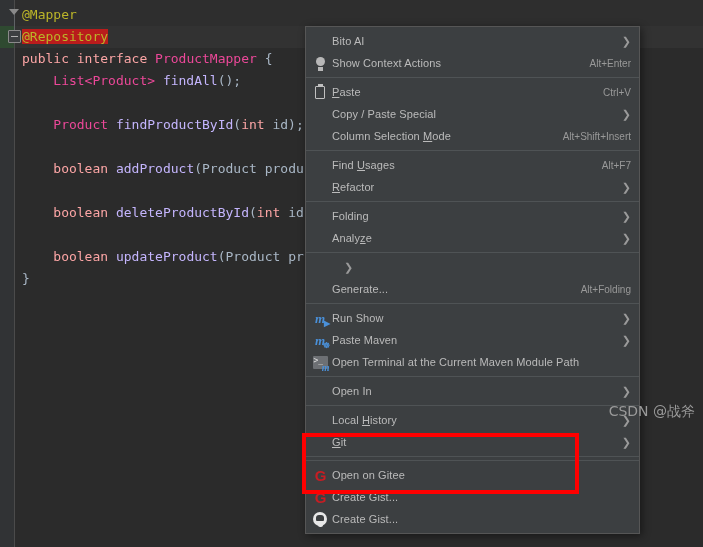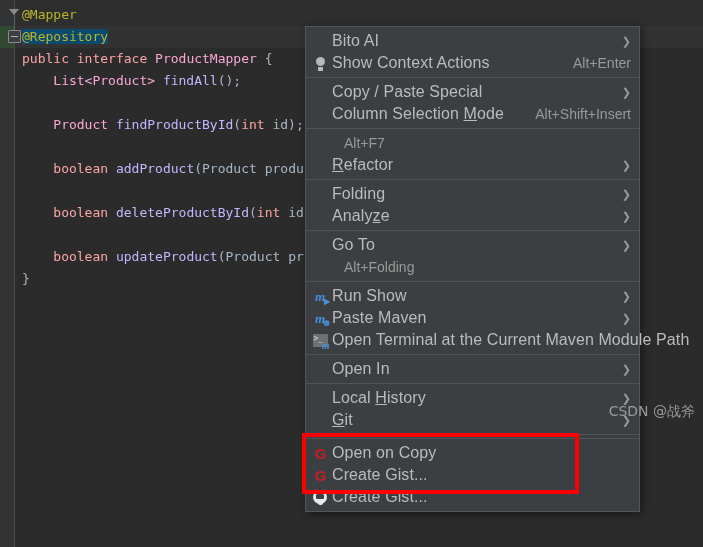--- a/index.html
+++ b/index.html
@@ -77,24 +77,24 @@
     left: 22px; top: 4px;
     font-family: "DejaVu Sans Mono", "Liberation Mono", monospace;
     font-size: 13px;
     line-height: 22px;
     white-space: pre;
     color: #a9b7c6;
   }
   .code .line { height: 22px; }
   .kw   { color: #fca5a5; }
   .ann  { color: #bbb529; }
-  .type { color: #f9a8d4; }
+  .type { color: #ec4899; }
   .mth  { color: #c4b5fd; }
   .pln  { color: #a9b7c6; }
-  .sel-bg { background: #0c4a6e; }
+  .sel-bg { background: #b91c1c; }
 
   .row-highlight {
     position: absolute;
     left: 15px; top: 26px;
     width: 688px; height: 22px;
     background: #323232;
   }
   .gutter-highlight {
     position: absolute;
     left: 0; top: 26px;
@@ -127,28 +127,28 @@
     width: 24px;
     min-width: 24px;
     height: 18px;
     display: flex;
     align-items: center;
     justify-content: center;
   }
   .mi .label {
     flex: 1;
     white-space: nowrap;
-    font-size: 16px;
+    font-size: 11px;
     color: #bbbbbb;
     letter-spacing: .1px;
   }
   .mi .label u { text-decoration: underline; }
   .mi .short {
     color: #999999;
-    font-size: 14px;
+    font-size: 10px;
     margin-left: 12px;
     white-space: nowrap;
   }
   .mi .arrow {
     color: #9a9a9a;
     font-size: 11px;
     margin-left: 12px;
     line-height: 1;
   }
   .sep {
@@ -306,32 +306,40 @@
       </div>
       <div class="mi">
         <span class="icon">
           <span class="ic-bulb"></span>
         </span>
         <span class="label">Show Context Actions</span>
         <span class="short">Alt+Enter</span>
       </div>
       <div class="sep"></div>
       <div class="mi">
+        <span class="icon">
+          <span class="ic-clip"></span>
+        </span>
+        <span class="label"><u>P</u>aste</span>
+        <span class="short">Ctrl+V</span>
+      </div>
+      <div class="mi">
         <span class="icon"></span>
         <span class="label">Copy / Paste Special</span>
         <span class="arrow">❯</span>
       </div>
       <div class="mi">
         <span class="icon"></span>
         <span class="label">Column Selection <u>M</u>ode</span>
         <span class="short">Alt+Shift+Insert</span>
       </div>
       <div class="sep"></div>
       <div class="mi">
         <span class="icon"></span>
+        <span class="label">Find <u>U</u>sages</span>
         <span class="short">Alt+F7</span>
       </div>
       <div class="mi">
         <span class="icon"></span>
         <span class="label"><u>R</u>efactor</span>
         <span class="arrow">❯</span>
       </div>
       <div class="sep"></div>
       <div class="mi">
         <span class="icon"></span>
@@ -339,25 +347,25 @@
         <span class="arrow">❯</span>
       </div>
       <div class="mi">
         <span class="icon"></span>
         <span class="label">Analy<u>z</u>e</span>
         <span class="arrow">❯</span>
       </div>
       <div class="sep"></div>
       <div class="mi">
         <span class="icon"></span>
-        <span class="label">Go To</span>
-        <span class="arrow">❯</span>
-      </div>
-      <div class="mi">
-        <span class="icon"></span>
+        <span class="arrow">❯</span>
+      </div>
+      <div class="mi">
+        <span class="icon"></span>
+        <span class="label">Generate...</span>
         <span class="short">Alt+Folding</span>
       </div>
       <div class="sep"></div>
       <div class="mi">
         <span class="icon">
           <span class="ic-maven">m<span class="badge">▶</span></span>
         </span>
         <span class="label">Run Show</span>
         <span class="arrow">❯</span>
       </div>
@@ -390,21 +398,21 @@
         <span class="icon"></span>
         <span class="label"><u>G</u>it</span>
         <span class="arrow">❯</span>
       </div>
       <div class="sep"></div>
       <div class="sep"></div>
       <div class="mi">
         <span class="icon">
           <span class="ic-gitee">G</span>
         </span>
-        <span class="label">Open on Copy</span>
+        <span class="label">Open on Gitee</span>
       </div>
       <div class="mi">
         <span class="icon">
           <span class="ic-gitee">G</span>
         </span>
         <span class="label">Create Gist...</span>
       </div>
       <div class="mi">
         <span class="icon">
           <span class="ic-github"></span>

